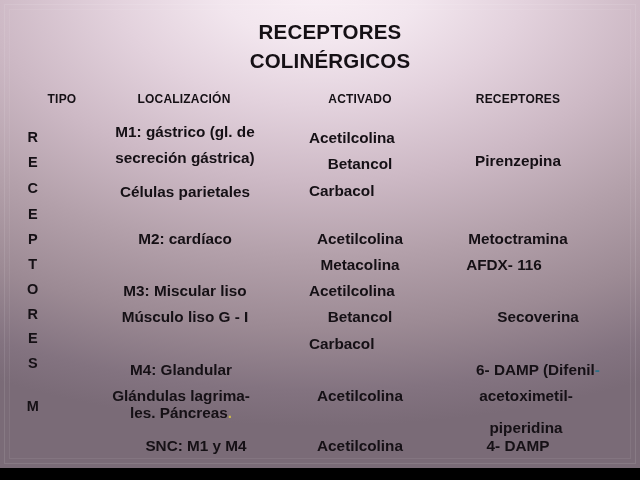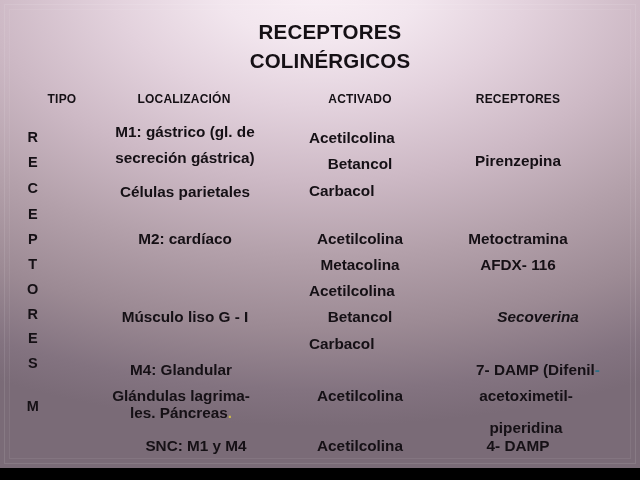--- a/index.html
+++ b/index.html
@@ -102,36 +102,37 @@
   <div class="txt cell" style="left:309px; top:183px;">Carbacol</div>
 
   <div class="txt ctr cell" style="left:518px; top:153px;">Pirenzepina</div>
 
   <div class="txt ctr cell" style="left:185px; top:231px;">M2: cardíaco</div>
 
   <div class="txt ctr cell" style="left:360px; top:231px;">Acetilcolina</div>
   <div class="txt ctr cell" style="left:360px; top:257px;">Metacolina</div>
 
   <div class="txt ctr cell" style="left:518px; top:231px;">Metoctramina</div>
-  <div class="txt ctr cell" style="left:518px; top:257px;">AFDX- 116</div>
+  <div class="txt ctr cell" style="left:504px; top:257px;">AFDX- 116</div>
 
+  <div class="txt ctr cell" style="left:185px; top:283px;">M3: Miscular liso</div>
   <div class="txt ctr cell" style="left:185px; top:309px;">Músculo liso G - I</div>
 
   <div class="txt cell" style="left:309px; top:283px;">Acetilcolina</div>
   <div class="txt ctr cell" style="left:360px; top:309px;">Betancol</div>
   <div class="txt cell" style="left:309px; top:336px;">Carbacol</div>
 
-  <div class="txt ctr cell" style="left:538px; top:309px;font-style:italic;">Secoverina</div>
+  <div class="txt ctr cell" style="left:538px; top:309px;">Secoverina</div>
 
   <div class="txt ctr cell" style="left:181px; top:362px;">M4: Glandular</div>
   <div class="txt ctr cell" style="left:181px; top:388px;">Glándulas lagrima-</div>
   <div class="txt ctr cell" style="left:181px; top:405px;"><span>les. Páncreas</span><span class="dot-yellow">.</span></div>
 
   <div class="txt ctr cell" style="left:360px; top:388px;">Acetilcolina</div>
 
-  <div class="txt ctr cell" style="left:538px; top:362px;"><span>7- DAMP (Difenil</span><span class="dash-blue">-</span></div>
+  <div class="txt ctr cell" style="left:538px; top:362px;"><span>6- DAMP (Difenil</span><span class="dash-blue">-</span></div>
   <div class="txt ctr cell" style="left:526px; top:388px;">acetoximetil-</div>
   <div class="txt ctr cell" style="left:526px; top:420px;">piperidina</div>
 
   <div class="txt ctr cell" style="left:183px; top:438px;margin-left:13px;">SNC: M1 y M4</div>
   <div class="txt ctr cell" style="left:360px; top:438px;">Acetilcolina</div>
   <div class="txt ctr cell" style="left:518px; top:438px;">4- DAMP</div>
 </div>
 
 </body></html>

